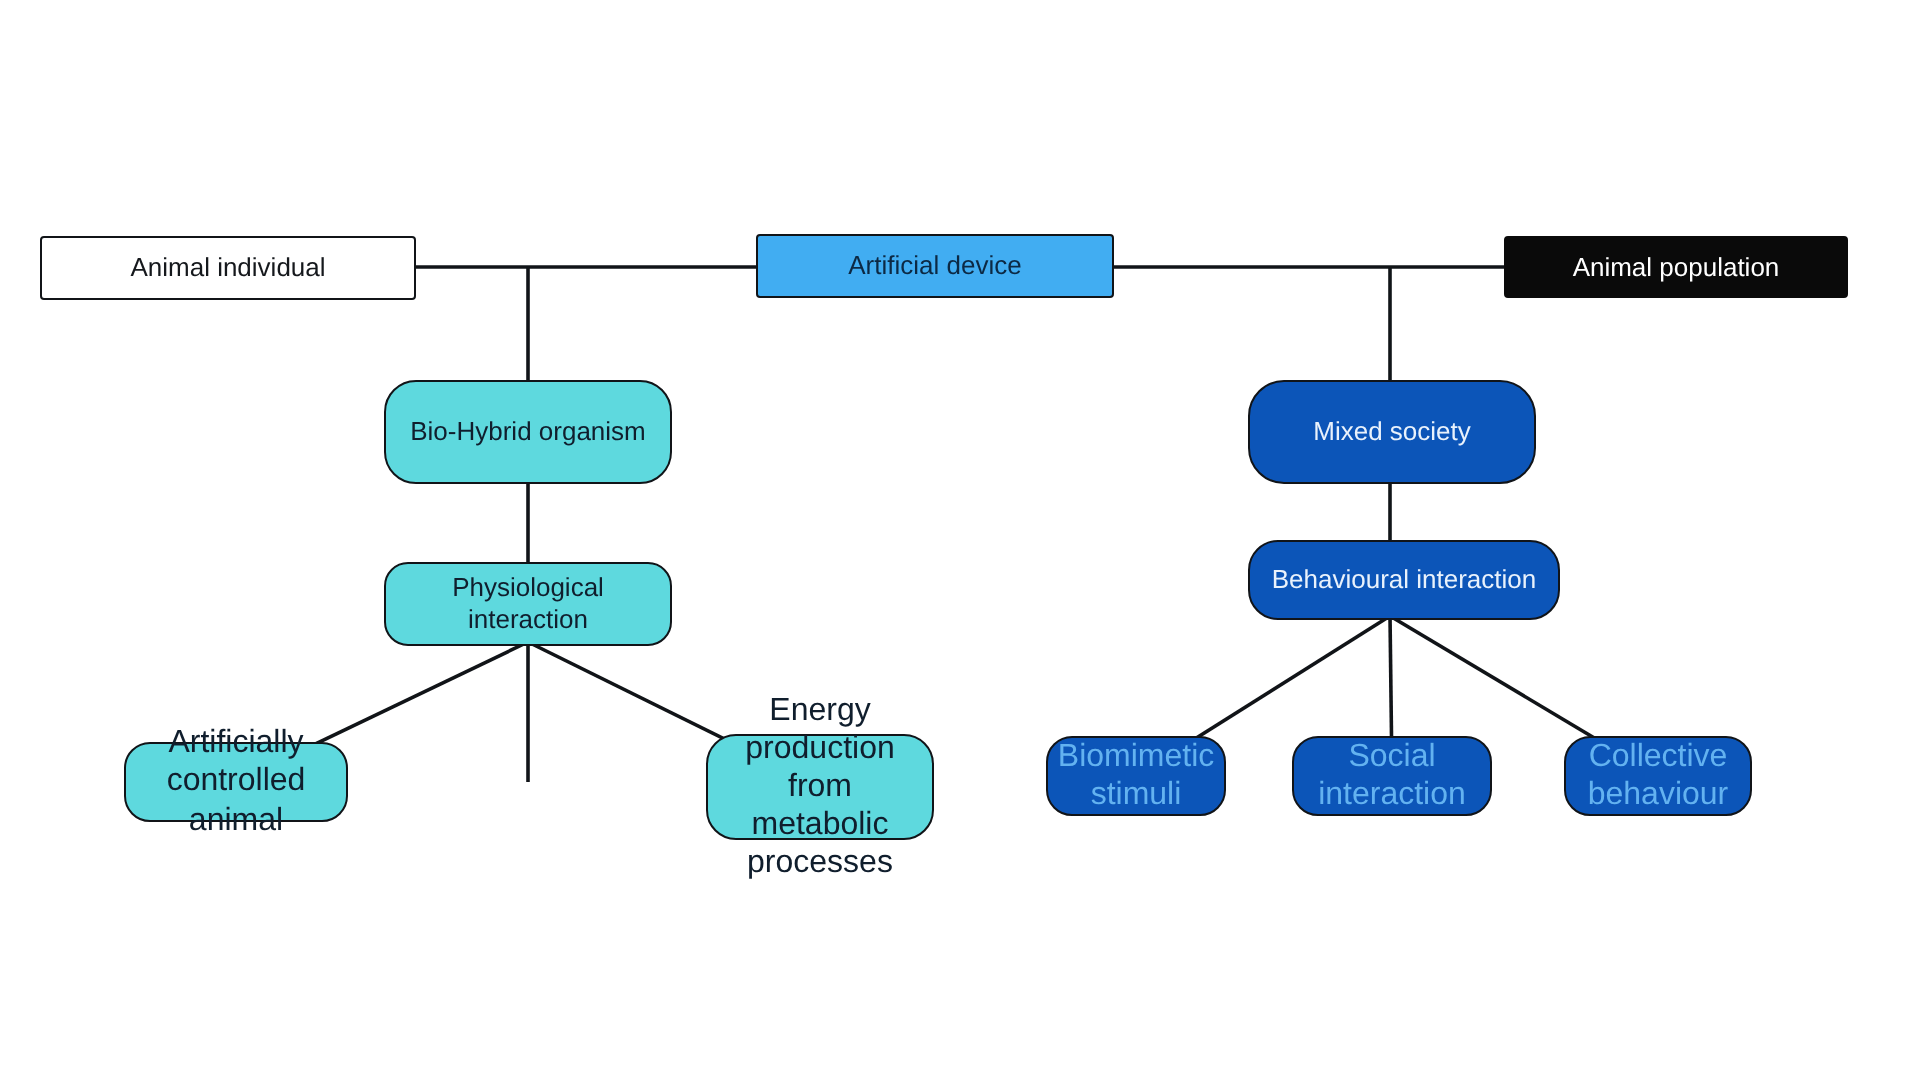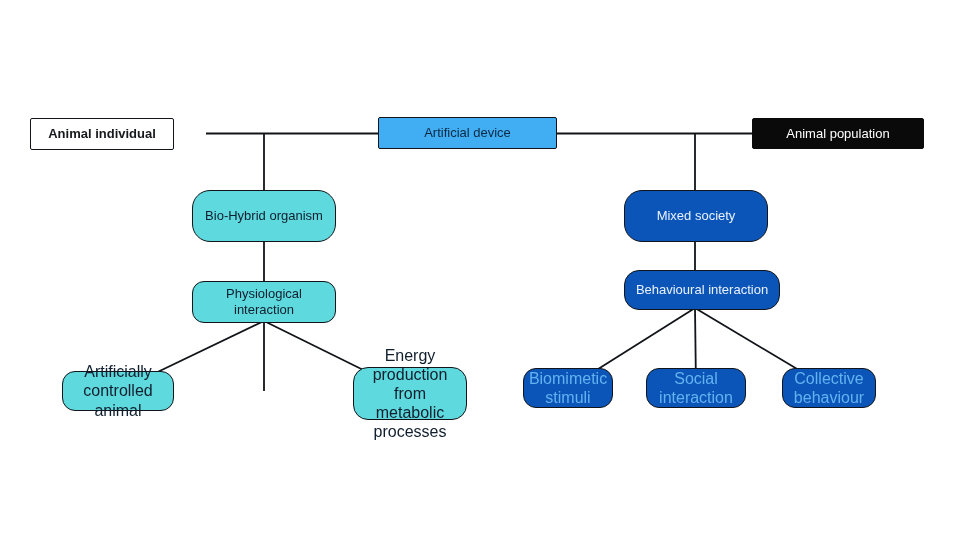--- a/index.html
+++ b/index.html
@@ -47,24 +47,24 @@
   .white-box  { background: var(--white, #ffffff); color: var(--dark-text, #15181c); }
   .blue-box   { background: var(--light-blue, #41adf2); color: var(--navy-text, #0c2944); }
   .black-box  { background: var(--black, #0a0a0a); color: var(--white, #ffffff); border-color: var(--black, #0a0a0a); }
   .cyan-box   { background: var(--cyan, #5ed9de); color: var(--cyan-text, #101e2d); }
   .navy-box   { background: var(--dark-blue, #0c55b8); color: var(--navy-box-light-text, #e9f2fc); }
   .navy-box.leaf { color: var(--navy-box-blue-text, #63b2f0); }
 
   .leaf { font-size: 16px; }
 
   
-  .n-animal-individual   { left: 30px;  top: 118px; width: 144px; height: 32px; font-weight: bold; }
+  .n-animal-individual   { left: 20px;  top: 118px; width: 188px; height: 32px; }
   .n-artificial-device   { left: 378px; top: 117px; width: 179px; height: 32px; }
   .n-animal-population   { left: 752px; top: 118px; width: 172px; height: 31px; }
-  .n-bio-hybrid          { left: 192px; top: 190px; width: 144px; height: 52px; }
+  .n-bio-hybrid          { left: 192px; top: 190px; width: 144px; height: 52px; border-radius: 16px; }
   .n-physiological       { left: 192px; top: 281px; width: 144px; height: 42px; border-radius: 12px; }
   .n-artificially        { left: 62px;  top: 371px; width: 112px; height: 40px; }
   .n-biologically        { left: 207px; top: 371px; width: 114px; height: 40px; }
   .n-energy              { left: 353px; top: 367px; width: 114px; height: 53px; }
   .n-mixed-society       { left: 624px; top: 190px; width: 144px; height: 52px; }
   .n-behavioural         { left: 624px; top: 270px; width: 156px; height: 40px; }
   .n-biomimetic          { left: 523px; top: 368px; width: 90px;  height: 40px; }
   .n-social              { left: 646px; top: 368px; width: 100px; height: 40px; }
   .n-collective          { left: 782px; top: 368px; width: 94px;  height: 40px; }
 </style>

